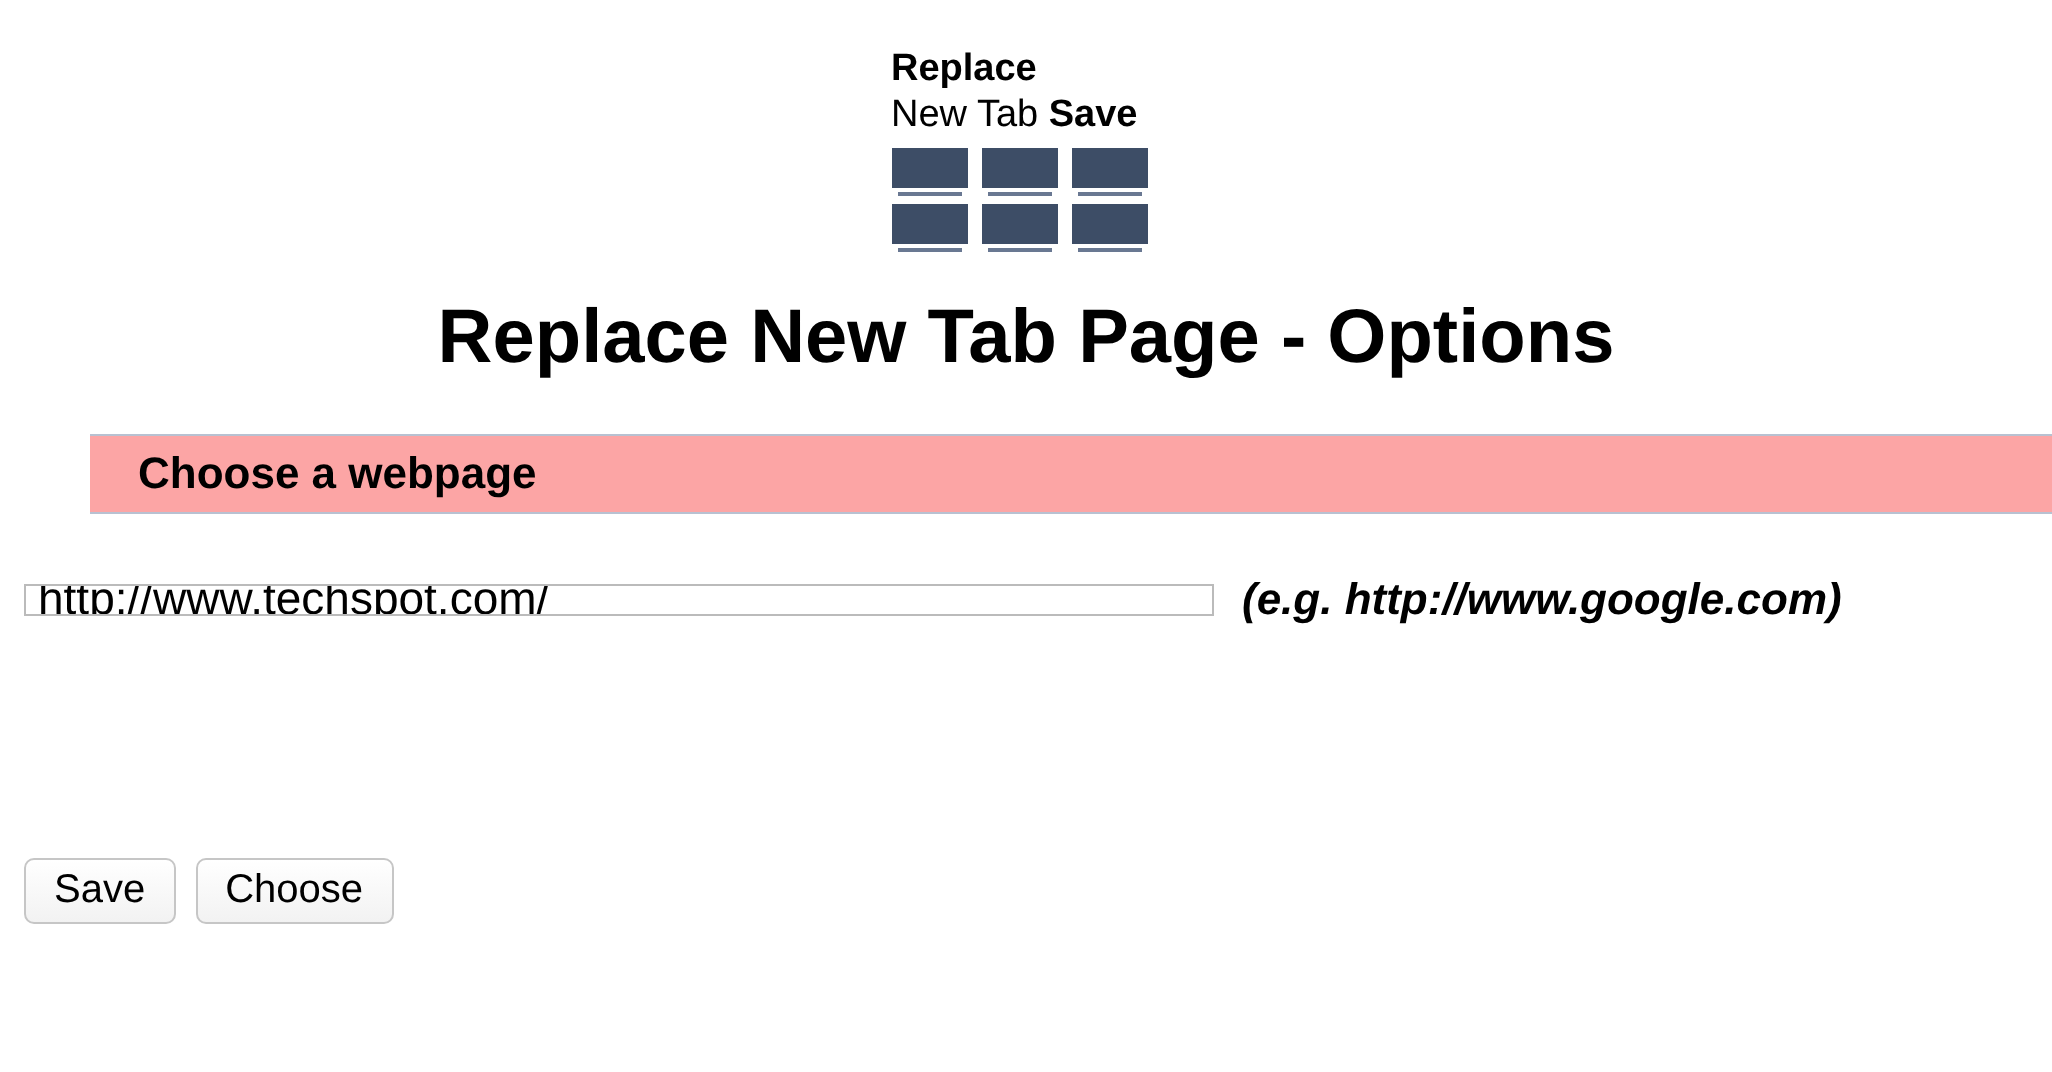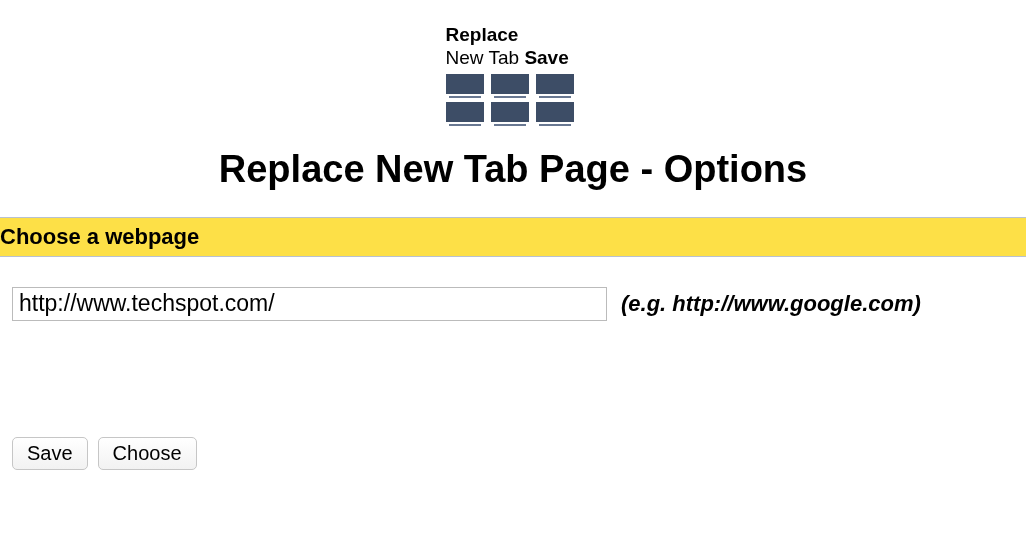--- a/index.html
+++ b/index.html
@@ -52,45 +52,46 @@
       height: 2px;
       background: #697892;
       margin-top: 2px;
     }
     .page-title {
       font-size: 38px;
       font-weight: 700;
       margin: 0;
     }
     .section-header {
-      background: #fde047;
+      background: #fca5a5;
       border-top: 1px solid #b8c1d1;
       border-bottom: 1px solid #b8c1d1;
-      padding: 6px 0;
+      padding: 6px 24px;
       font-size: 22px;
       font-weight: 700;
       margin-top: 6px;
+      margin-left: 45px;
     }
     .section-body {
       padding: 30px 8px 12px 8px;
     }
     .instruction {
       font-size: 23px;
       font-weight: 400;
       margin: 0 0 32px 0;
     }
     .input-row {
       display: flex;
       align-items: center;
       gap: 14px;
       padding-left: 4px;
     }
     .url-input {
       width: 595px;
-      height: 34px;
+      height: 16px;
       font-size: 23px;
       padding: 2px 6px;
       border: 1px solid #bbb;
       font-family: inherit;
     }
     .example {
       font-size: 22px;
       font-style: italic;
       font-weight: bold;
     }

